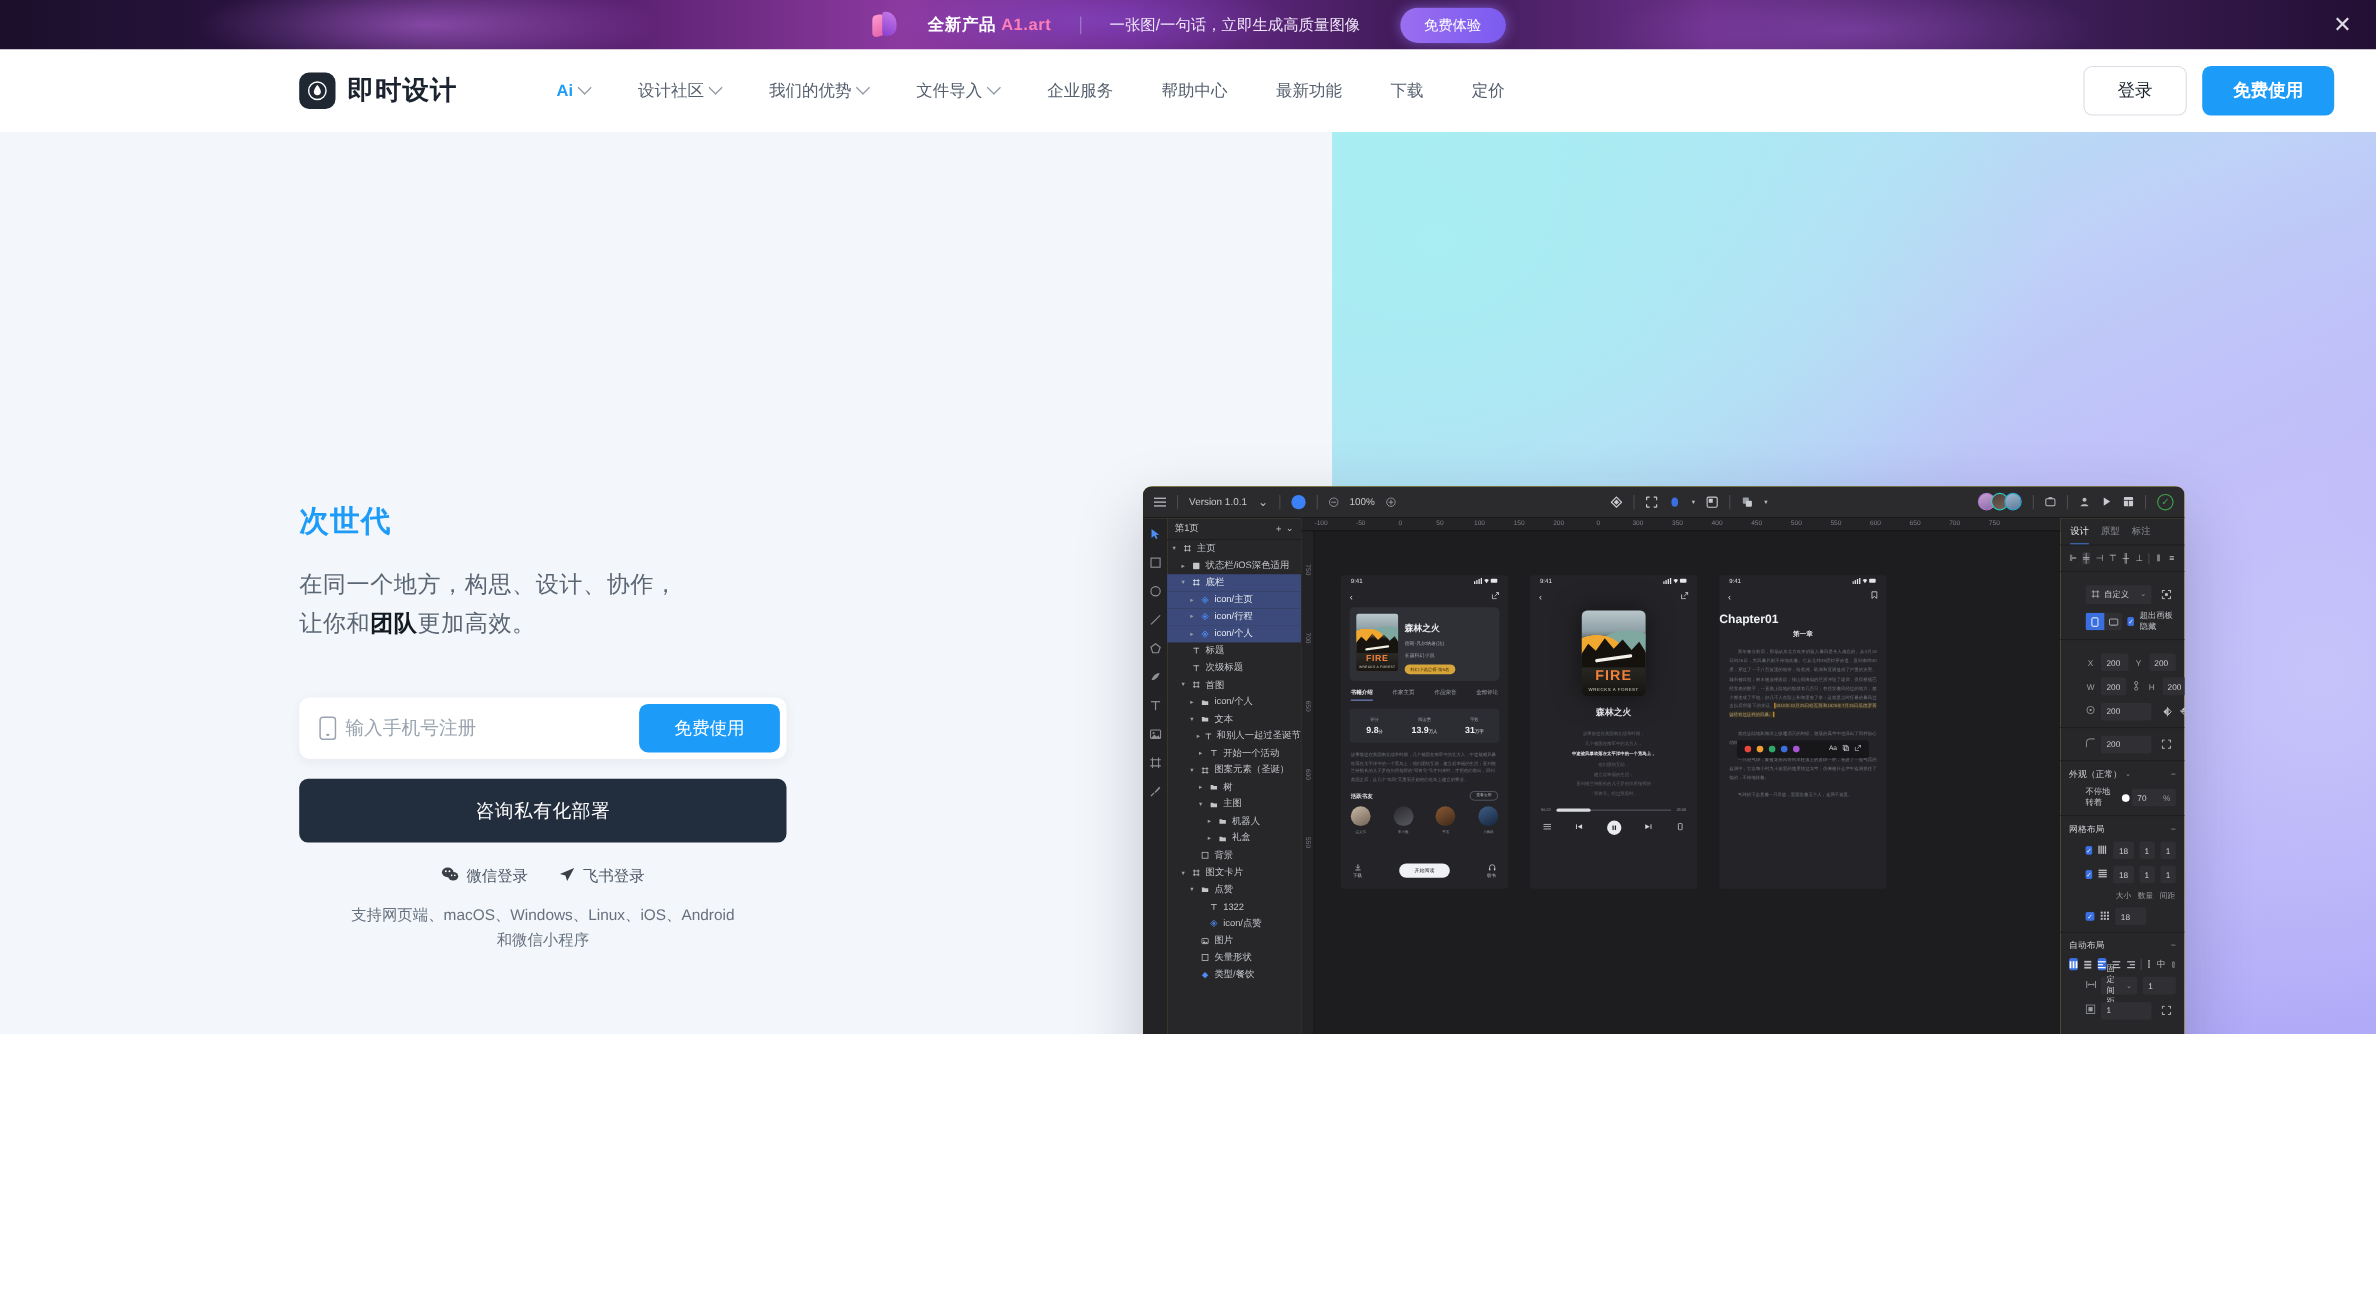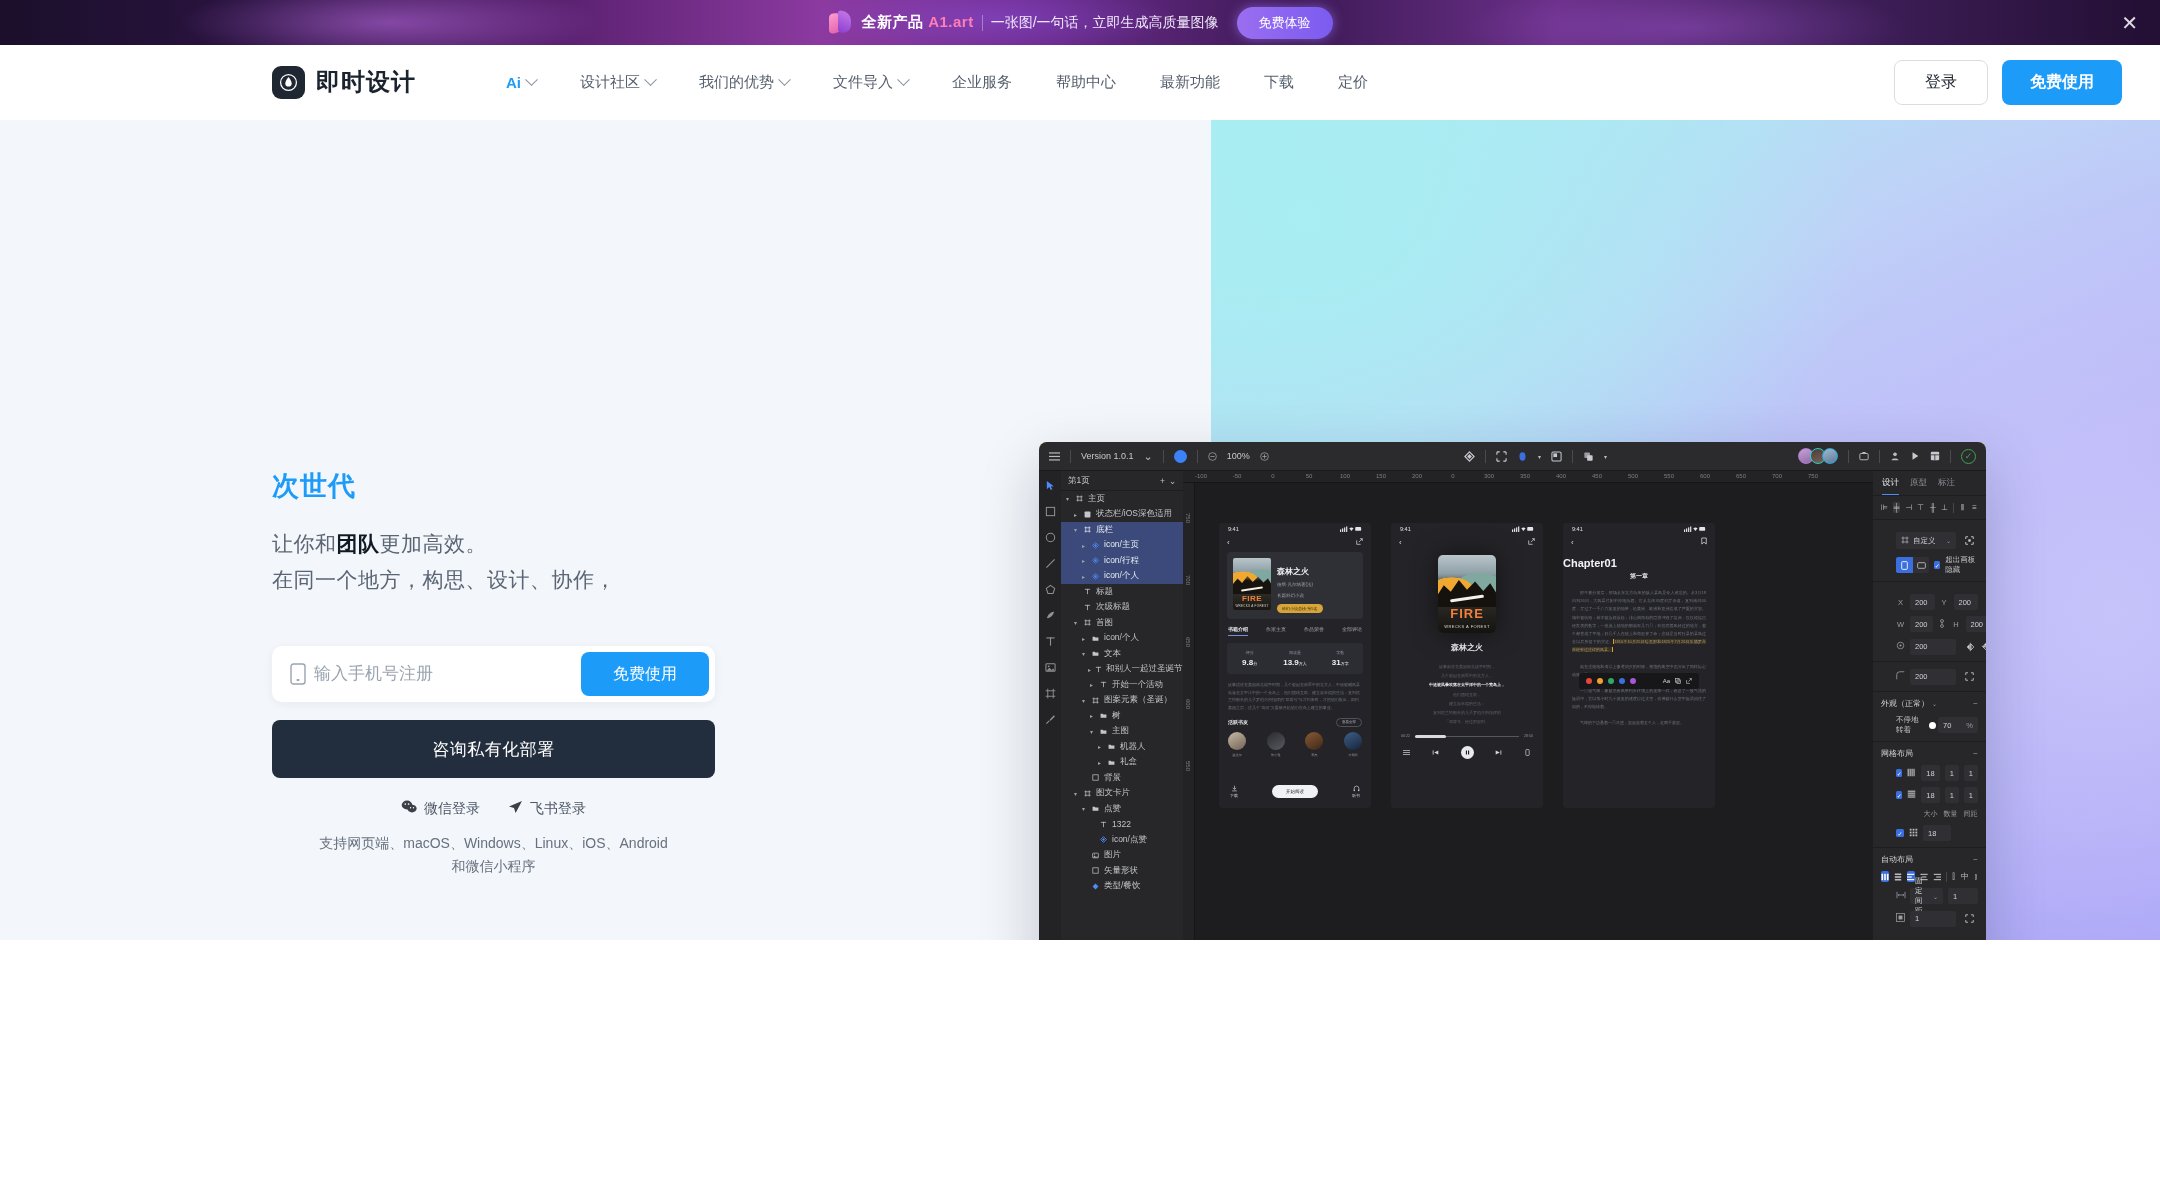--- a/index.html
+++ b/index.html
@@ -20,21 +20,21 @@
     overflow: hidden;
   }
   .promo-bar::before{
     content:""; position:absolute; inset:0;
     background:
       radial-gradient(ellipse 300px 60px at 18% 50%, rgba(190,110,230,.55), transparent 70%),
       radial-gradient(ellipse 260px 50px at 46% 40%, rgba(140,80,220,.45), transparent 70%),
       radial-gradient(ellipse 320px 60px at 78% 60%, rgba(160,90,210,.40), transparent 70%);
     pointer-events:none;
   }
-  .promo-inner { position: relative; display: flex; align-items: center; gap: 8px; z-index:2;}
+  .promo-inner { position: relative; display: flex; align-items: center; gap: 26px; z-index:2;}
   .promo-cube { width: 26px; height: 26px; position: relative; }
   .promo-cube .c1 {
     position:absolute; left:2px; top:3px; width:16px; height:20px; border-radius:4px 10px 10px 4px;
     background: linear-gradient(160deg,#ff9ad1,#e05fa8);
     transform: skewY(-8deg);
   }
   .promo-cube .c2 {
     position:absolute; left:11px; top:1px; width:13px; height:22px; border-radius:3px 9px 9px 3px;
     background: linear-gradient(200deg,#c77ae8,#8a3fd0);
     transform: skewY(6deg);
@@ -89,21 +89,21 @@
 
   
   .hero { position:relative; height: 920px; background:#f3f6fa; overflow:hidden; }
   .hero-gradient {
     position:absolute; left:1211px; top:0; right:0; bottom: 100px;
     background:
       radial-gradient(ellipse 900px 700px at 10% 12%, #a8eef2 0%, rgba(168,238,242,0) 62%),
       radial-gradient(ellipse 800px 900px at 95% 60%, #c6c3fa 0%, rgba(198,195,250,0) 70%),
       linear-gradient(155deg, #a9edf3 0%, #bcd6f6 32%, #b5aef7 62%, #9b93f5 100%);
   }
-  .hero-left { position:absolute; left:272px; top:348px; width: 470px; }
+  .hero-left { position:absolute; left:272px; top:336px; width: 470px; }
   .eyebrow { color:#1d9bf8; font-size:27px; font-weight:bold; letter-spacing:1px; }
   .headline { font-size:48px; font-weight:bold; color:#111922; letter-spacing:1px; margin-top:10px; line-height:1.18;}
   .subhead { color:#5b6675; font-size:21px; line-height:1.72; margin-top:22px; letter-spacing:.5px;}
   .subhead b { color:#111922; font-weight:bold; }
 
   .signup {
     margin-top: 48px; width: 443px; height: 56px; background:#fff; border-radius:10px;
     display:flex; align-items:center; padding: 6px; box-shadow: 0 2px 10px rgba(30,50,80,.06);
   }
   .signup .phone-ico { margin-left:12px; margin-right:8px; display:flex; }
@@ -367,24 +367,24 @@
     <button class="btn-free">免费使用</button>
   </div>
 </div>
 
 <div class="hero">
   <div class="hero-gradient"></div>
 
   <div class="hero-left">
     <div class="eyebrow">次世代</div>
     <div class="subhead">
+      <div>在同一个地方，构思、设计、协作，</div>
       <div>
         <span>让你和</span><b>团队</b><span>更加高效。</span>
       </div>
-      <div>在同一个地方，构思、设计、协作，</div>
     </div>
 
     <div class="signup">
       <span class="phone-ico">
         <svg width="16" height="22" viewBox="0 0 16 22">
             <rect x="1" y="1" width="14" height="20" rx="2.5" fill="none" stroke="#9aa4b0" stroke-width="1.4"></rect>
             <rect x="6.5" y="16" width="3" height="2" rx="1" fill="#9aa4b0"></rect>
           </svg>
       </span>
       <input type="text" placeholder="输入手机号注册" style="">

